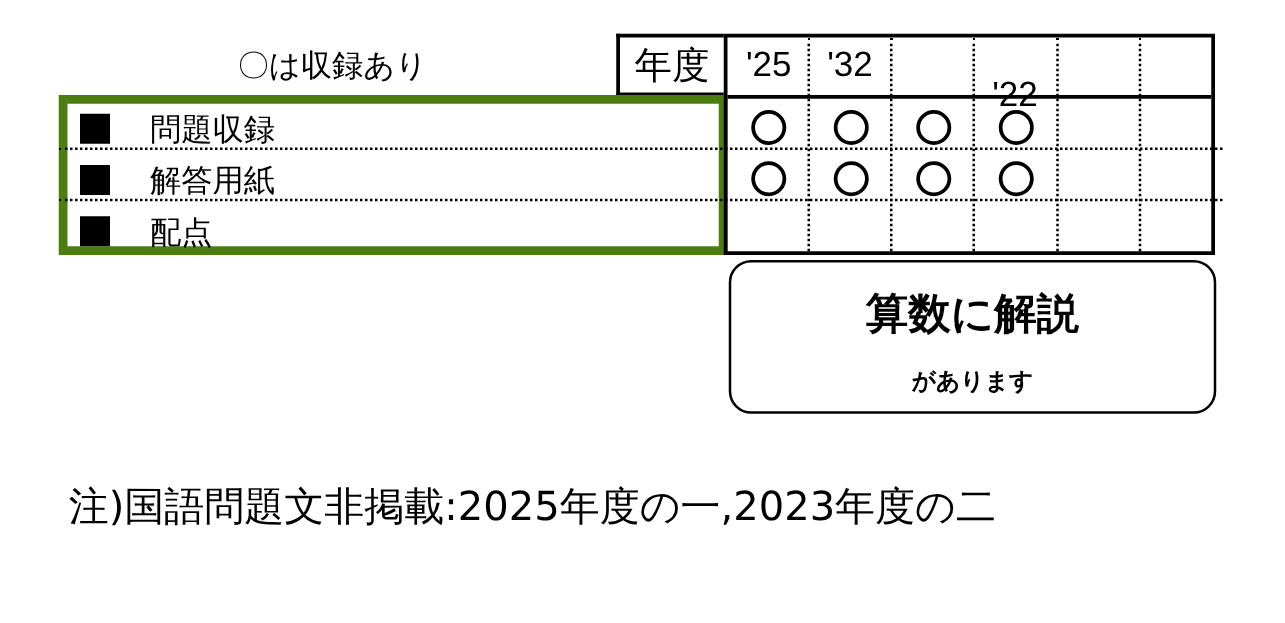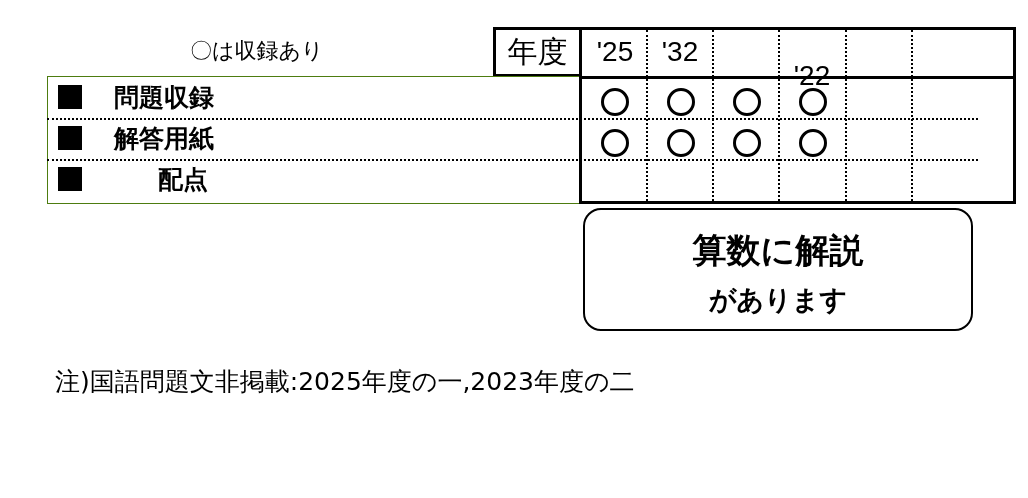--- a/index.html
+++ b/index.html
@@ -1,55 +1,55 @@
 <!DOCTYPE html>
 <html><head>
 <meta charset="utf-8">
 <style>
   html, body { margin:0; padding:0; background:#ffffff; }
   body { width:1028px; height:498px; position:relative; overflow:hidden;
          font-family:"DejaVu Sans", "Liberation Sans", sans-serif; color:#000; }
-  .legend { position:absolute; left:190px; top:36px; font-size:22px; }
+  .legend { position:absolute; left:190px; top:36px; font-size:25px; }
   .nendo { position:absolute; left:493px; top:27px; width:86px; height:50px;
            border:3px solid #000; border-right:none; box-sizing:border-box;
            font-size:30px; display:flex; align-items:center; justify-content:center; }
-  .grid { position:absolute; left:579px; top:27px; width:437px; height:177px;
+  .grid { position:absolute; left:579px; top:27px; width:393px; height:177px;
           border:3px solid #000; box-sizing:border-box; }
   .hdr-row { position:absolute; left:0; top:0; width:100%; height:49px; border-bottom:3px solid #000; box-sizing:border-box; }
   .col { position:absolute; top:0; height:100%; width:0; border-left:2px dotted #000; }
   .yr { position:absolute; top:6px; width:66px; text-align:center; font-size:28px;
         font-family:"Liberation Sans Narrow","Liberation Sans", sans-serif; }
   .items { position:absolute; left:47px; top:76px; width:535px; height:128px;
-           border:1px solid #4d7c0f; box-sizing:border-box;font-weight:bold; }
+           border:7px solid #4d7c0f; box-sizing:border-box; }
   .row { position:absolute; left:0; width:100%; height:40px; display:flex; align-items:center; font-size:25px; }
   .sq { display:inline-block; width:24px; height:24px; background:#000; margin-left:10px; margin-right:32px; }
   .hline { position:absolute; left:47px; width:931px; height:0; border-top:2px dotted #000; }
   .circle { position:absolute; width:22px; height:22px; border:3px solid #000; border-radius:50%; }
   .note-box { position:absolute; left:583px; top:208px; width:390px; height:123px;
               border:2px solid #000; border-radius:18px; box-sizing:border-box; text-align:center; }
   .nb1 { font-size:34px; font-weight:bold; margin-top:18px;font-family:Liberation Serif, serif; }
-  .nb2 { font-size:27px; font-weight:bold; margin-top:8px; }
-  .footnote { position:absolute; left:55px; top:365px; font-size:25px; }
+  .nb2 { font-size:19px; font-weight:bold; margin-top:18px; }
+  .footnote { position:absolute; left:55px; top:384px; font-size:32px; }
 </style>
 </head>
 <body>
 
 <div class="legend">〇は収録あり</div>
 <div class="nendo">年度</div>
 
 <div class="items">
   <div class="row" style="top:0px;">
     <span class="sq"></span>
     <span>問題収録</span>
   </div>
   <div class="row" style="top:41px;align-items:center;">
     <span class="sq"></span>
     <span>解答用紙</span>
   </div>
-  <div class="row" style="top:82px;gap:44px;">
+  <div class="row" style="top:82px;">
     <span class="sq"></span>
     <span>配点</span>
   </div>
 </div>
 
 <div class="grid">
   <div class="hdr-row"></div>
   <div class="col" style="left:64px;"></div>
   <div class="col" style="left:130px;"></div>
   <div class="col" style="left:196px;"></div>

